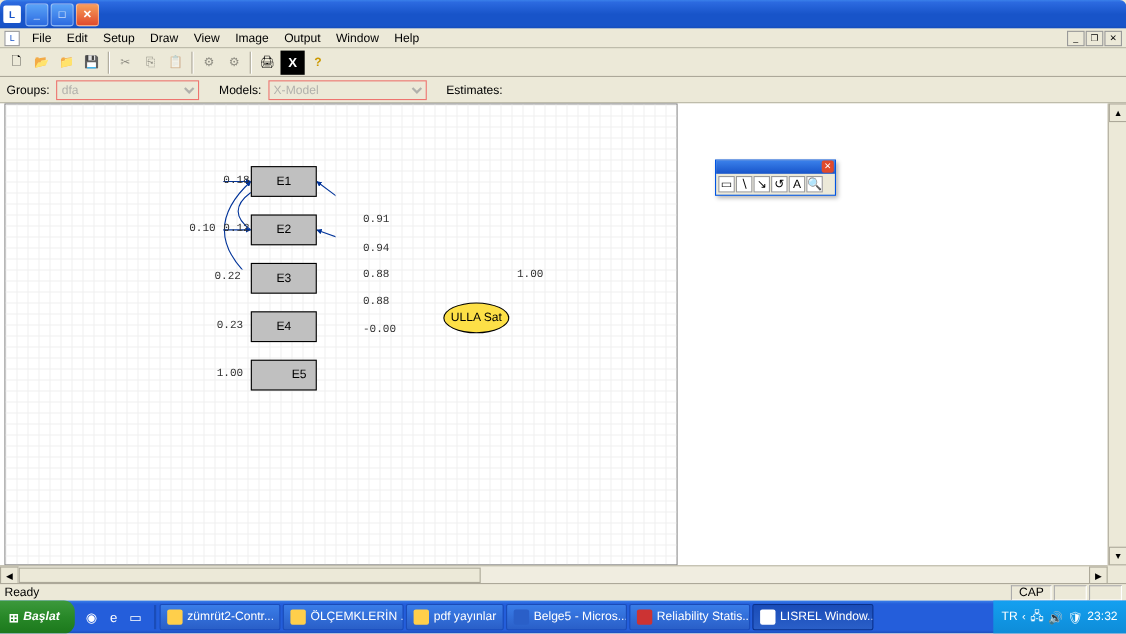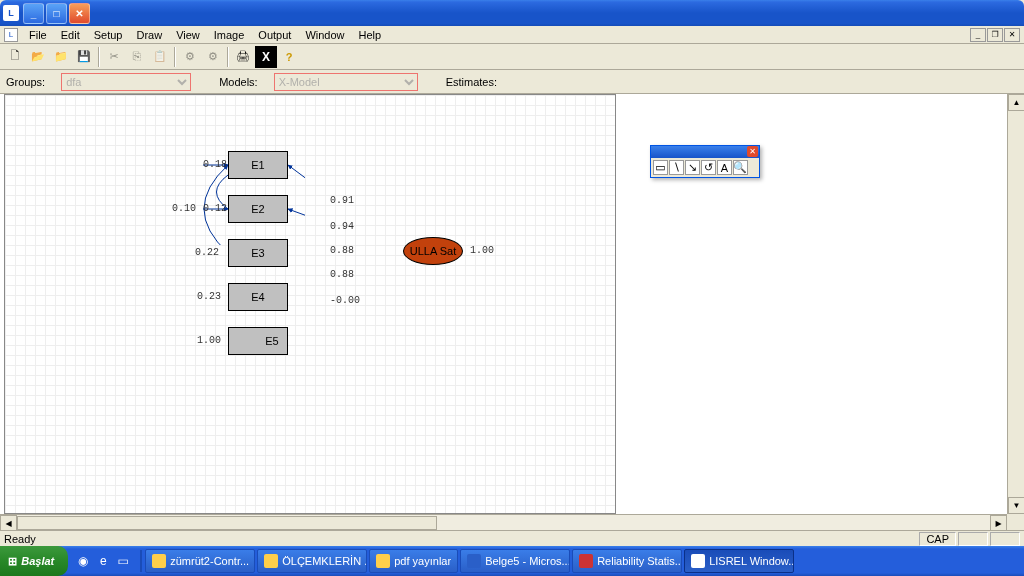--- a/index.html
+++ b/index.html
@@ -17,31 +17,31 @@
 .mdi-icon { width: 14px; height: 14px; margin-right: 4px; background:#fff; display:flex; align-items:center; justify-content:center; font-size:8px; color:#1854c9; border:1px solid #999; }
 .menu-item { padding: 1px 7px; cursor: pointer; }
 .mdi-controls { margin-left: auto; display:flex; gap:1px; }
 .mdi-controls span { width:16px; height:14px; border:1px solid #999; display:flex; align-items:center; justify-content:center; font-size:8px; cursor:pointer; background:#ece9d8;}
 
 .toolbar { height: 26px; background: #ece9d8; border-bottom: 1px solid #aca899; display: flex; align-items: center; padding: 0 4px; gap: 1px; }
 .tb-btn { width: 22px; height: 22px; border: 1px solid transparent; display: flex; align-items: center; justify-content: center; cursor: pointer; font-size: 12px; }
 .tb-btn.disabled { opacity: 0.4; cursor: default; }
 .tb-sep { width: 2px; height: 20px; border-left: 1px solid #aca899; border-right: 1px solid #fff; margin: 0 2px; }
 
-.selector-bar { height: 24px; background: #ece9d8; border-bottom: 1px solid #aca899; display: flex; align-items: center; padding: 0 6px; gap: 16px; }
+.selector-bar { height: 24px; background: #ece9d8; border-bottom: 1px solid #aca899; display: flex; align-items: center; padding: 0 6px; gap: 6px; }
 .selector-bar label { font-size: 11px; }
 .selector-bar select { font-size: 11px; height: 18px; border: 1px solid #ef4444; background: #fff; }
 .selector-bar select:disabled { background: #ece9d8; color: #999; }
 
 .workspace { position: absolute; top: 94px; left: 0; right: 0; bottom: 62px; background: #fff; }
 .canvas-area { position: absolute; left: 4px; top: 0; width: 612px; height: 100%; border: 1px solid #888; background: #fff; overflow: hidden; }
 .grid-bg { position: absolute; inset:0; background-image: linear-gradient(#eee 1px, transparent 1px), linear-gradient(90deg, #eee 1px, transparent 1px); background-size: 10px 10px; }
 
 .box { position: absolute; width: 60px; height: 28px; background: #c0c0c0; border: 1px solid #000; display: flex; align-items: center; justify-content: center; font-family: 'Courier New', monospace; font-size: 10px; }
-.latent { position: absolute; width: 60px; height: 28px; background: #c2410c; border: 1px solid #000; border-radius: 50%; display: flex; align-items: center; justify-content: center; font-family: 'Courier New', monospace; font-size: 8px; }
+.latent { position: absolute; width: 60px; height: 28px; background: #fde047; border: 1px solid #000; border-radius: 50%; display: flex; align-items: center; justify-content: center; font-family: 'Courier New', monospace; font-size: 8px; margin-top: 38px; }
 .value-label { position: absolute; font-family: 'Courier New', monospace; font-size: 10px; color: #333; }
 .stats-line { position: absolute; font-family: 'Courier New', monospace; font-size: 11px; color: #555; }
 
 .float-toolbar { position: absolute; left: 650px; top: 145px; width: 110px; background: #ece9d8; border: 1px solid #0054e3; box-shadow: 2px 2px 4px rgba(0,0,0,0.3); }
 .ft-title { height: 12px; background: linear-gradient(to bottom,#3a80ea,#1854c9); position: relative; }
 .ft-close { position: absolute; right: 1px; top: 0; width: 11px; height: 11px; background: #e04a2c; color: #fff; font-size: 8px; display: flex; align-items: center; justify-content: center; cursor: pointer; border-radius:2px;}
 .ft-body { display: flex; padding: 2px; gap: 1px; }
 .ft-btn { width: 15px; height: 15px; border: 1px solid #999; background: #fff; display: flex; align-items: center; justify-content: center; font-size: 9px; cursor: pointer; }
 
 .scrollbar-v { position: absolute; right: 0; top: 94px; bottom: 62px; width: 17px; background: #ece9d8; border-left: 1px solid #aca899; }
@@ -286,13 +286,21 @@
       <span>Belge5 - Micros...</span>
     </div>
   <div class="task">
       <div class="task-icon" style="background:#cc3333;"></div>
       <span>Reliability Statis...</span>
     </div>
   <div class="task active">
       <div class="task-icon" style="background:#fff;"></div>
       <span>LISREL Window...</span>
     </div>
+  <div class="tray">
+    <span>TR</span>
+    <span style="font-size:10px;">‹</span>
+    <span>🖧</span>
+    <span>🔊</span>
+    <span>🛡</span>
+    <span>23:32</span>
+  </div>
 </div>
 
 </body></html>

